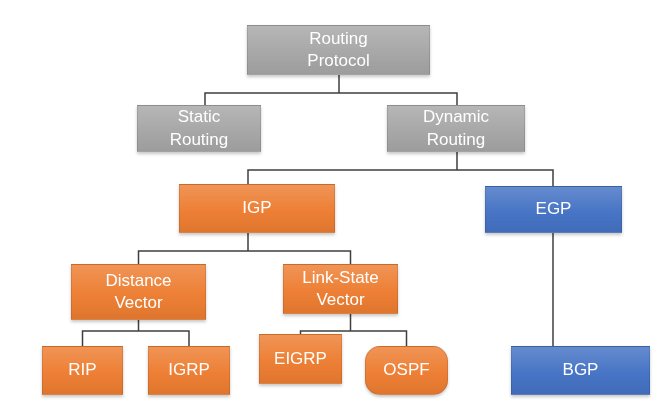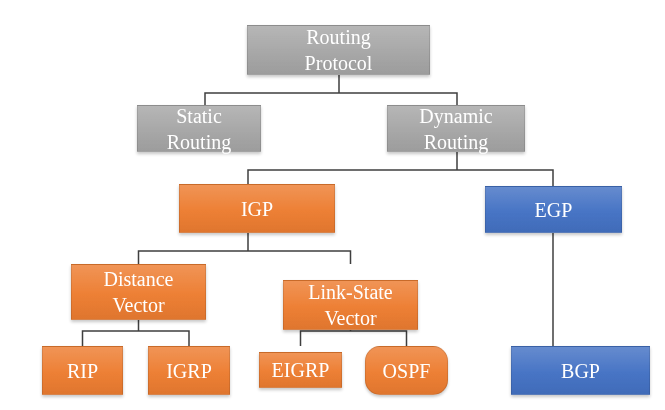--- a/index.html
+++ b/index.html
@@ -23,43 +23,42 @@
     stroke: var(--c-connector, #3f3f3f);
     stroke-width: 1.5;
   }
   .node {
     position: absolute;
     display: flex;
     align-items: center;
     justify-content: center;
     text-align: center;
     color: var(--c-text, #ffffff);
-    font-size: 20px;
+    font-size: 17px;
     line-height: 1.3;
     white-space: pre-line;
     box-sizing: border-box;
     border: 1px solid rgba(0,0,0,0.10);
     background-image: linear-gradient(rgba(255,255,255,0.18), rgba(255,255,255,0.02) 55%, rgba(0,0,0,0.06));
     box-shadow: 0 2px 3px rgba(0,0,0,0.22);
-    font-family: Liberation Serif, serif;
   }
   .fill-gray   { background-color: var(--c-gray,   #a6a6a6); }
   .fill-orange { background-color: var(--c-orange, #ed7d31); }
   .fill-blue   { background-color: var(--c-blue,   #4472c4); }
 
   .n-root    { left: 247px; top:  25px; width: 183px; height: 50px; }
   .n-static  { left: 137px; top: 105px; width: 124px; height: 47px; }
   .n-dynamic { left: 387px; top: 105px; width: 138px; height: 47px; }
   .n-igp     { left: 179px; top: 184px; width: 156px; height: 49px; }
   .n-egp     { left: 485px; top: 186px; width: 137px; height: 47px; }
   .n-dv      { left:  71px; top: 264px; width: 135px; height: 56px; }
-  .n-lsv     { left: 283px; top: 280px; width: 135px; height: 50px; text-align: center; }
+  .n-lsv     { left: 283px; top: 264px; width: 115px; height: 50px; text-align: center; }
   .n-rip     { left:  42px; top: 346px; width:  81px; height: 49px; }
   .n-igrp    { left: 148px; top: 346px; width:  82px; height: 49px; }
-  .n-eigrp   { left: 259px; top: 352px; width:  83px; height: 36px; text-align: right; }
+  .n-eigrp   { left: 259px; top: 334px; width:  83px; height: 50px; text-align: right; }
   .n-ospf    { left: 365px; top: 346px; width:  83px; height: 49px; border-radius: 15px; }
   .n-bgp     { left: 483px; top: 346px; width: 139px; height: 49px; margin-left: 28px; }
 </style>
 </head>
 <body>
 
 <div id="canvas">
 
   <svg id="connector-layer" viewBox="0 0 665 410" xmlns="http://www.w3.org/2000/svg">
     <path d="M339 75 V93 M205 105 V93 H457 V105"></path>

